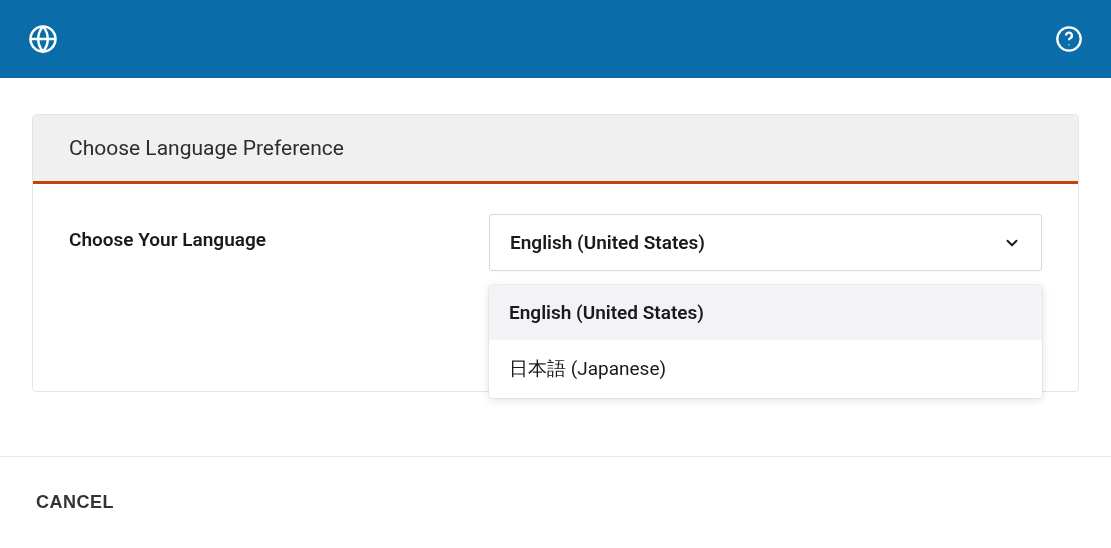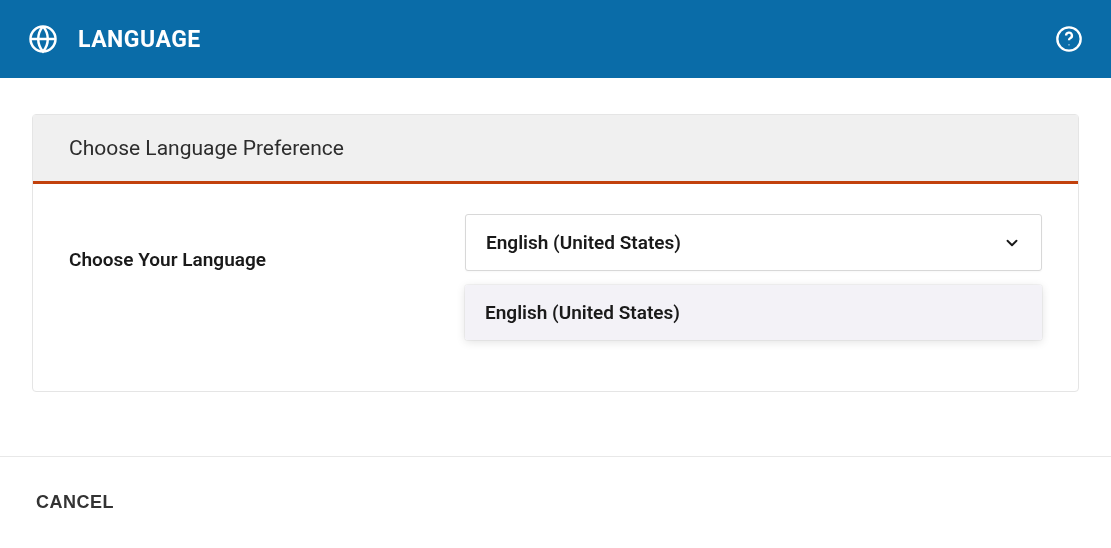--- a/index.html
+++ b/index.html
@@ -65,22 +65,22 @@
       border-bottom: 3px solid #c2410c;
     }
     .card-header-title {
       font-size: 21px;
       font-weight: 400;
       color: #2d2d2d;
     }
     .card-body {
       padding: 30px 36px 120px 36px;
       display: flex;
-      align-items: flex-end;
-      gap: 40px;
+      align-items: flex-start;
+      gap: 64px;
       position: relative;
     }
     .field-label {
       font-size: 19px;
       font-weight: 600;
       color: #1a1a1a;
       padding-top: 14px;
       min-width: 340px;
     }
     .select-wrapper {
@@ -175,21 +175,20 @@
 
 <div class="header">
   <div class="header-left">
     <span class="globe-icon">
       <svg viewBox="0 0 24 24" width="30" height="30" fill="none" stroke="#ffffff" stroke-width="2">
         <circle cx="12" cy="12" r="10"></circle>
         <line x1="2" y1="12" x2="22" y2="12"></line>
         <path d="M12 2 a15 15 0 0 1 0 20 a15 15 0 0 1 0 -20"></path>
       </svg>
     </span>
-    <span class="header-title">LANGUAGE</span>
   </div>
   <span class="help-icon">
     <svg viewBox="0 0 24 24" width="28" height="28" fill="none" stroke="#ffffff" stroke-width="2">
       <circle cx="12" cy="12" r="10"></circle>
       <path d="M9.5 9a2.5 2.5 0 1 1 3.5 2.3c-.8.4-1 .9-1 1.7"></path>
       <circle cx="12" cy="17" r="0.6" fill="#ffffff" stroke="none"></circle>
     </svg>
   </span>
 </div>
 
@@ -204,20 +203,21 @@
         <div class="select-control">
           <span class="select-value">English (United States)</span>
           <span class="chevron-icon">
             <svg viewBox="0 0 24 24" width="18" height="18" fill="none" stroke="#1a1a1a" stroke-width="2.5" stroke-linecap="round" stroke-linejoin="round">
               <polyline points="6 9 12 15 18 9"></polyline>
             </svg>
           </span>
         </div>
         <div class="dropdown-menu">
           <div class="dropdown-option selected">English (United States)</div>
+          <div class="dropdown-option">日本語 (Japanese)</div>
         </div>
       </div>
     </div>
   </div>
 </div>
 
 <div class="footer">
   <button class="btn-cancel">CANCEL</button>
 </div>
 

